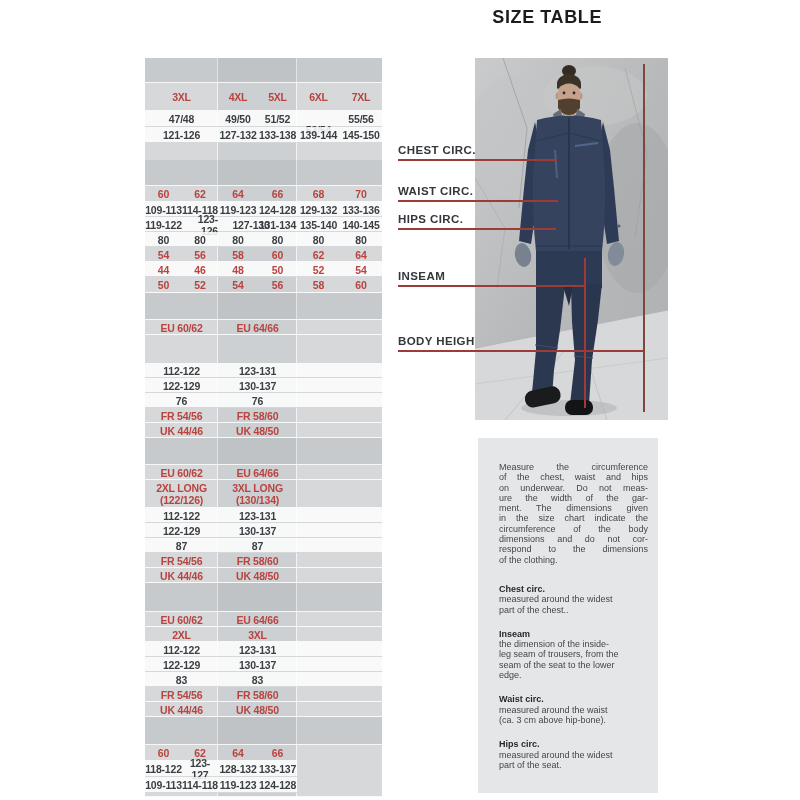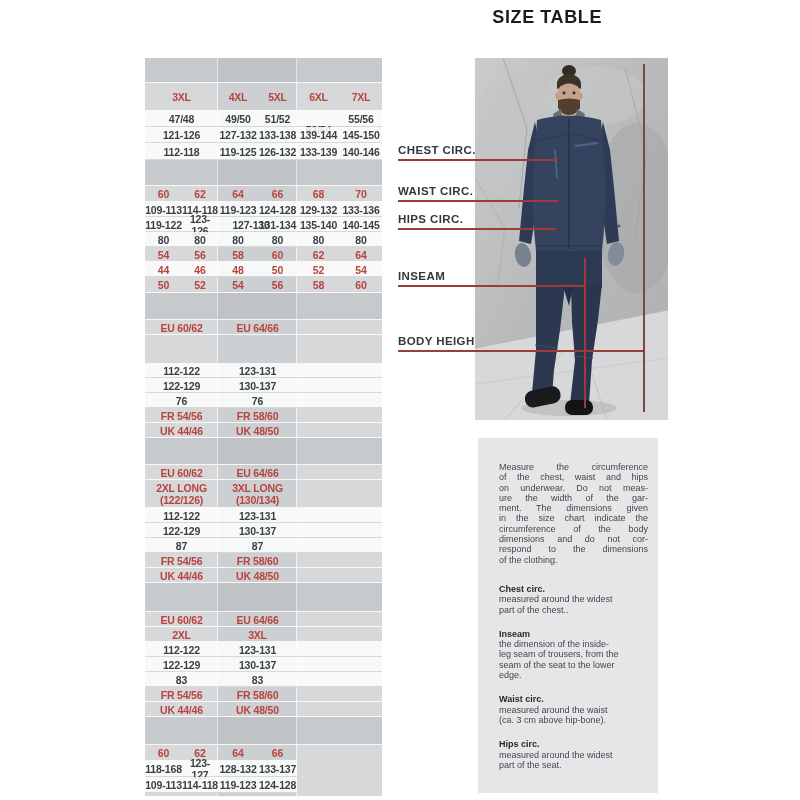--- a/index.html
+++ b/index.html
@@ -72,47 +72,40 @@
         <span class="tcell" style="left: 152px; width: 43px; margin-top: 19px;">53/54</span>
         <span class="tcell" style="left: 195px; width: 42px;">55/56</span>
       </div>
       <div class="trow white" style="top: 69px; height: 16px;">
         <span class="tcell" style="left: 0px; width: 73px;">121-126</span>
         <span class="tcell" style="left: 73px; width: 40px;">127-132</span>
         <span class="tcell" style="left: 113px; width: 39px;">133-138</span>
         <span class="tcell" style="left: 152px; width: 43px;">139-144</span>
         <span class="tcell" style="left: 195px; width: 42px;">145-150</span>
       </div>
-      <div class="trow white" style="top: 85px; height: 17px;">
-        <span class="tcell" style="left: 0px; width: 73px;">112-118</span>
-        <span class="tcell" style="left: 73px; width: 40px;">119-125</span>
-        <span class="tcell" style="left: 113px; width: 39px;">126-132</span>
-        <span class="tcell" style="left: 152px; width: 43px;">133-139</span>
-        <span class="tcell" style="left: 195px; width: 42px;">140-146</span>
-      </div>
       <div class="trow band" style="top: 102px; height: 26px;"></div>
       <div class="trow gray" style="top: 128px; height: 16px;">
         <span class="tcell red" style="left: 0px; width: 37px;">60</span>
         <span class="tcell red" style="left: 37px; width: 36px;">62</span>
         <span class="tcell red" style="left: 73px; width: 40px;">64</span>
         <span class="tcell red" style="left: 113px; width: 39px;">66</span>
         <span class="tcell red" style="left: 152px; width: 43px;">68</span>
         <span class="tcell red" style="left: 195px; width: 42px;">70</span>
       </div>
       <div class="trow white" style="top: 144px; height: 15px;">
         <span class="tcell" style="left: 0px; width: 37px;">109-113</span>
         <span class="tcell" style="left: 37px; width: 36px;">114-118</span>
         <span class="tcell" style="left: 73px; width: 40px;">119-123</span>
         <span class="tcell" style="left: 113px; width: 39px;">124-128</span>
         <span class="tcell" style="left: 152px; width: 43px;">129-132</span>
         <span class="tcell" style="left: 195px; width: 42px;">133-136</span>
       </div>
       <div class="trow white" style="top: 159px; height: 15px;">
         <span class="tcell" style="left: 0px; width: 37px;">119-122</span>
-        <span class="tcell" style="left: 37px; width: 36px;">123-126</span>
+        <span class="tcell" style="left: 37px; width: 36px; text-align: right;">123-126</span>
         <span class="tcell" style="left: 86px; width: 40px;">127-130</span>
         <span class="tcell" style="left: 113px; width: 39px;">131-134</span>
         <span class="tcell" style="left: 152px; width: 43px;">135-140</span>
         <span class="tcell" style="left: 195px; width: 42px;">140-145</span>
       </div>
       <div class="trow white" style="top: 174px; height: 15px;">
         <span class="tcell" style="left: 0px; width: 37px;">80</span>
         <span class="tcell" style="left: 37px; width: 36px;">80</span>
         <span class="tcell" style="left: 73px; width: 40px;">80</span>
         <span class="tcell" style="left: 113px; width: 39px;">80</span>
@@ -229,21 +222,21 @@
         <span class="tcell red" style="left: 73px; width: 79px;">UK 48/50</span>
       </div>
       <div class="trow band" style="top: 659px; height: 28px;"></div>
       <div class="trow gray half" style="top: 687px; height: 16px;">
         <span class="tcell red" style="left: 0px; width: 37px;">60</span>
         <span class="tcell red" style="left: 37px; width: 36px;">62</span>
         <span class="tcell red" style="left: 73px; width: 40px;">64</span>
         <span class="tcell red" style="left: 113px; width: 39px;">66</span>
       </div>
       <div class="trow white half" style="top: 703px; height: 16px;">
-        <span class="tcell" style="left: 0px; width: 37px;">118-168</span>
+        <span class="tcell" style="left: 0px; width: 37px;">118-122</span>
         <span class="tcell" style="left: 37px; width: 36px;">123-127</span>
         <span class="tcell" style="left: 73px; width: 40px;">128-132</span>
         <span class="tcell" style="left: 113px; width: 39px;">133-137</span>
       </div>
       <div class="trow white half" style="top: 719px; height: 16px;">
         <span class="tcell" style="left: 0px; width: 37px;">109-113</span>
         <span class="tcell" style="left: 37px; width: 36px;">114-118</span>
         <span class="tcell" style="left: 73px; width: 40px;">119-123</span>
         <span class="tcell" style="left: 113px; width: 39px;">124-128</span>
       </div>

